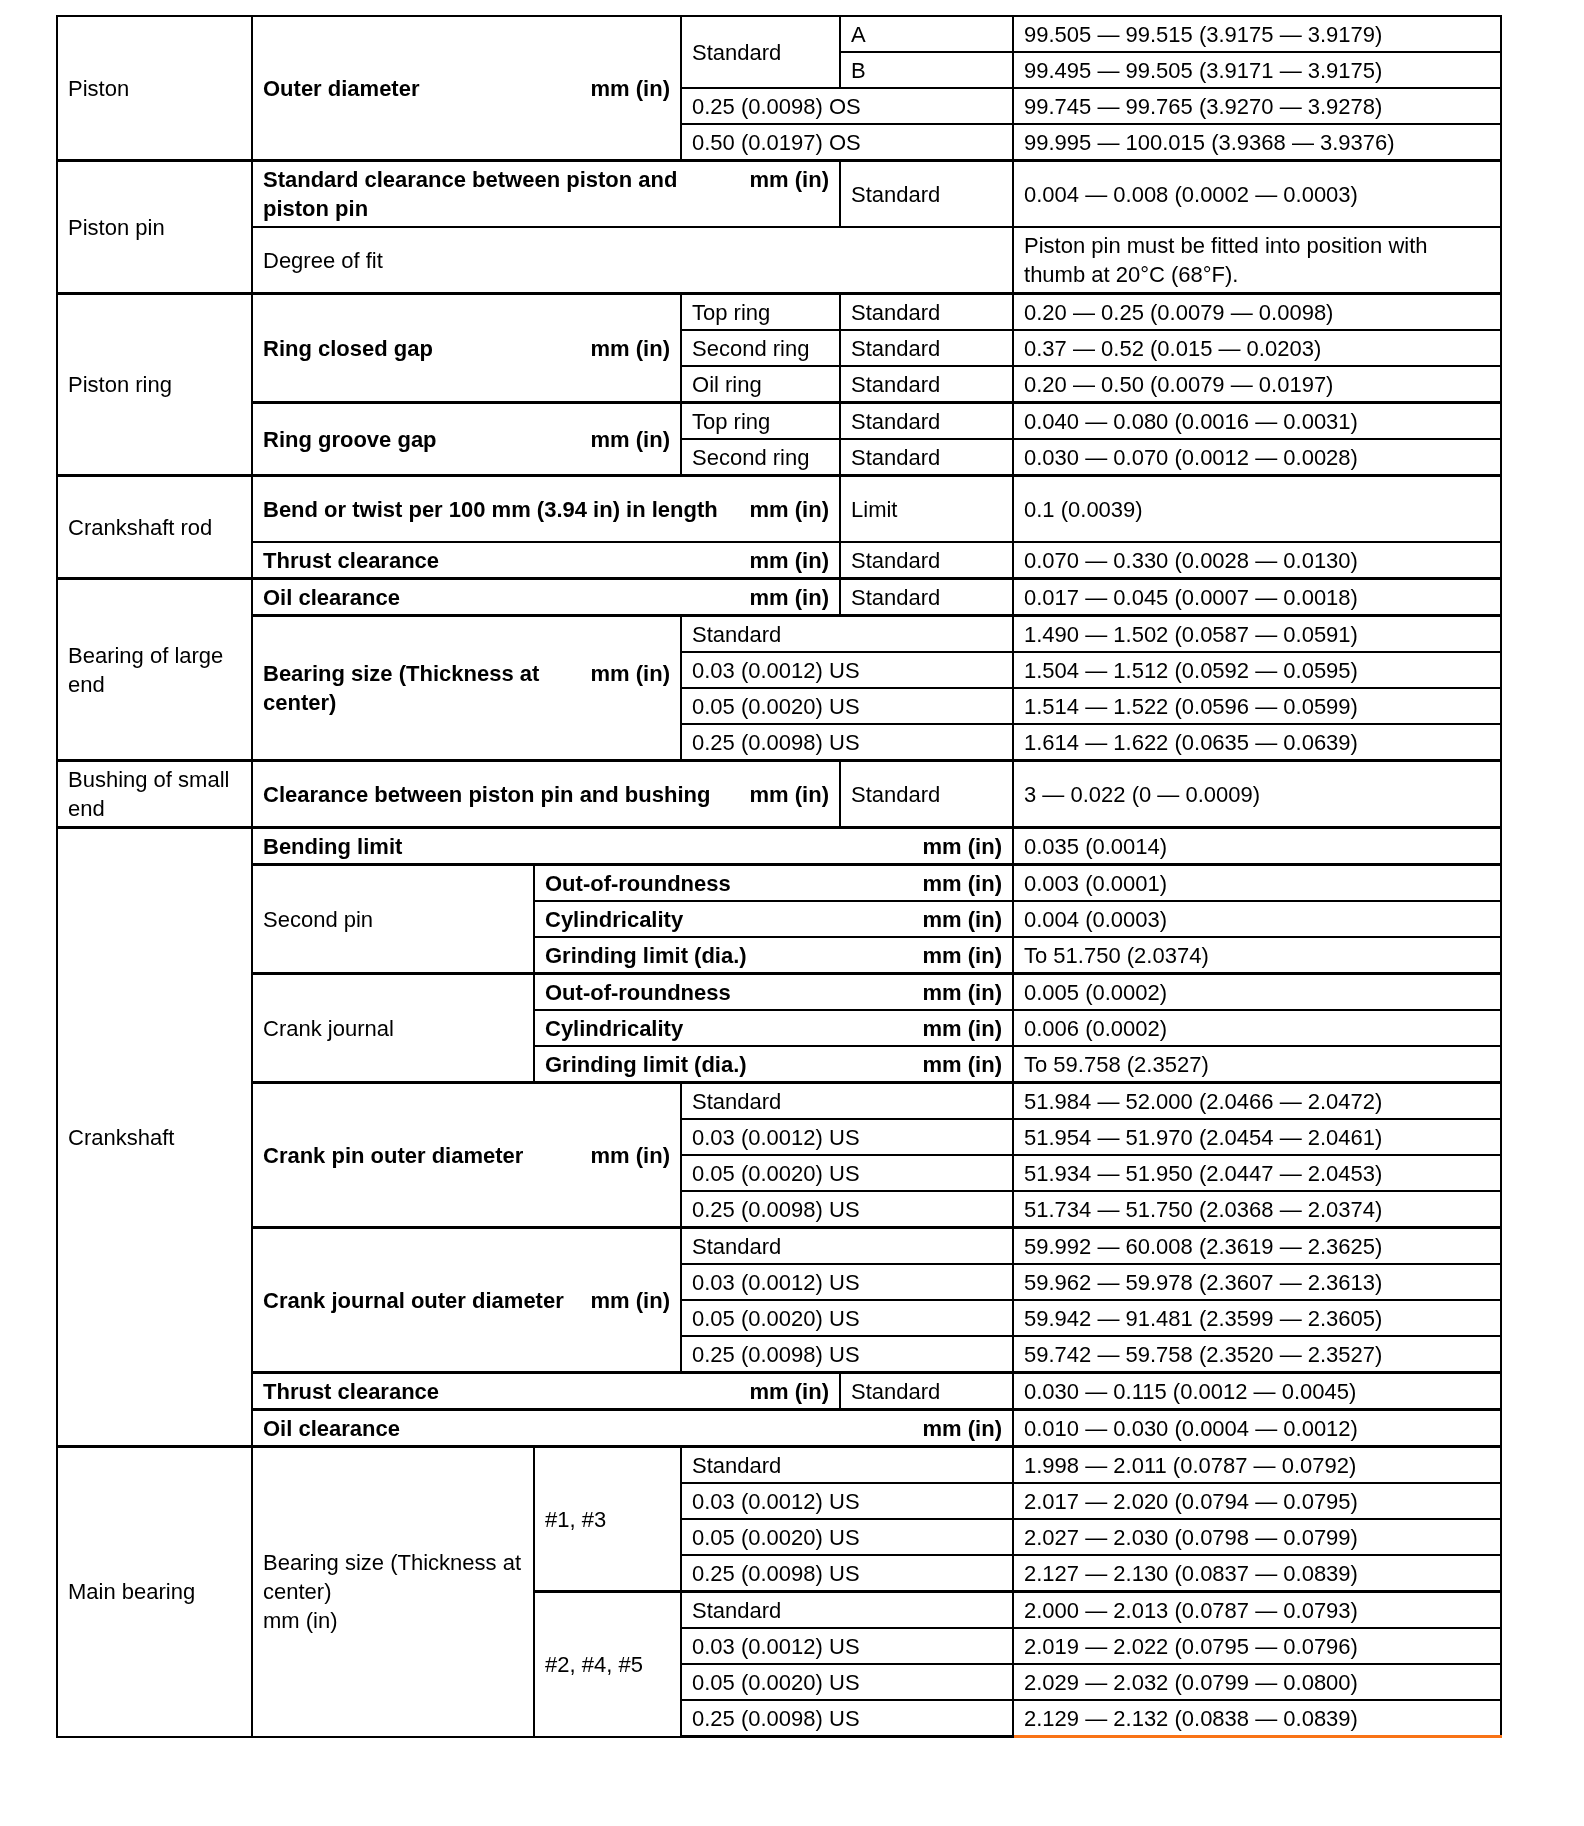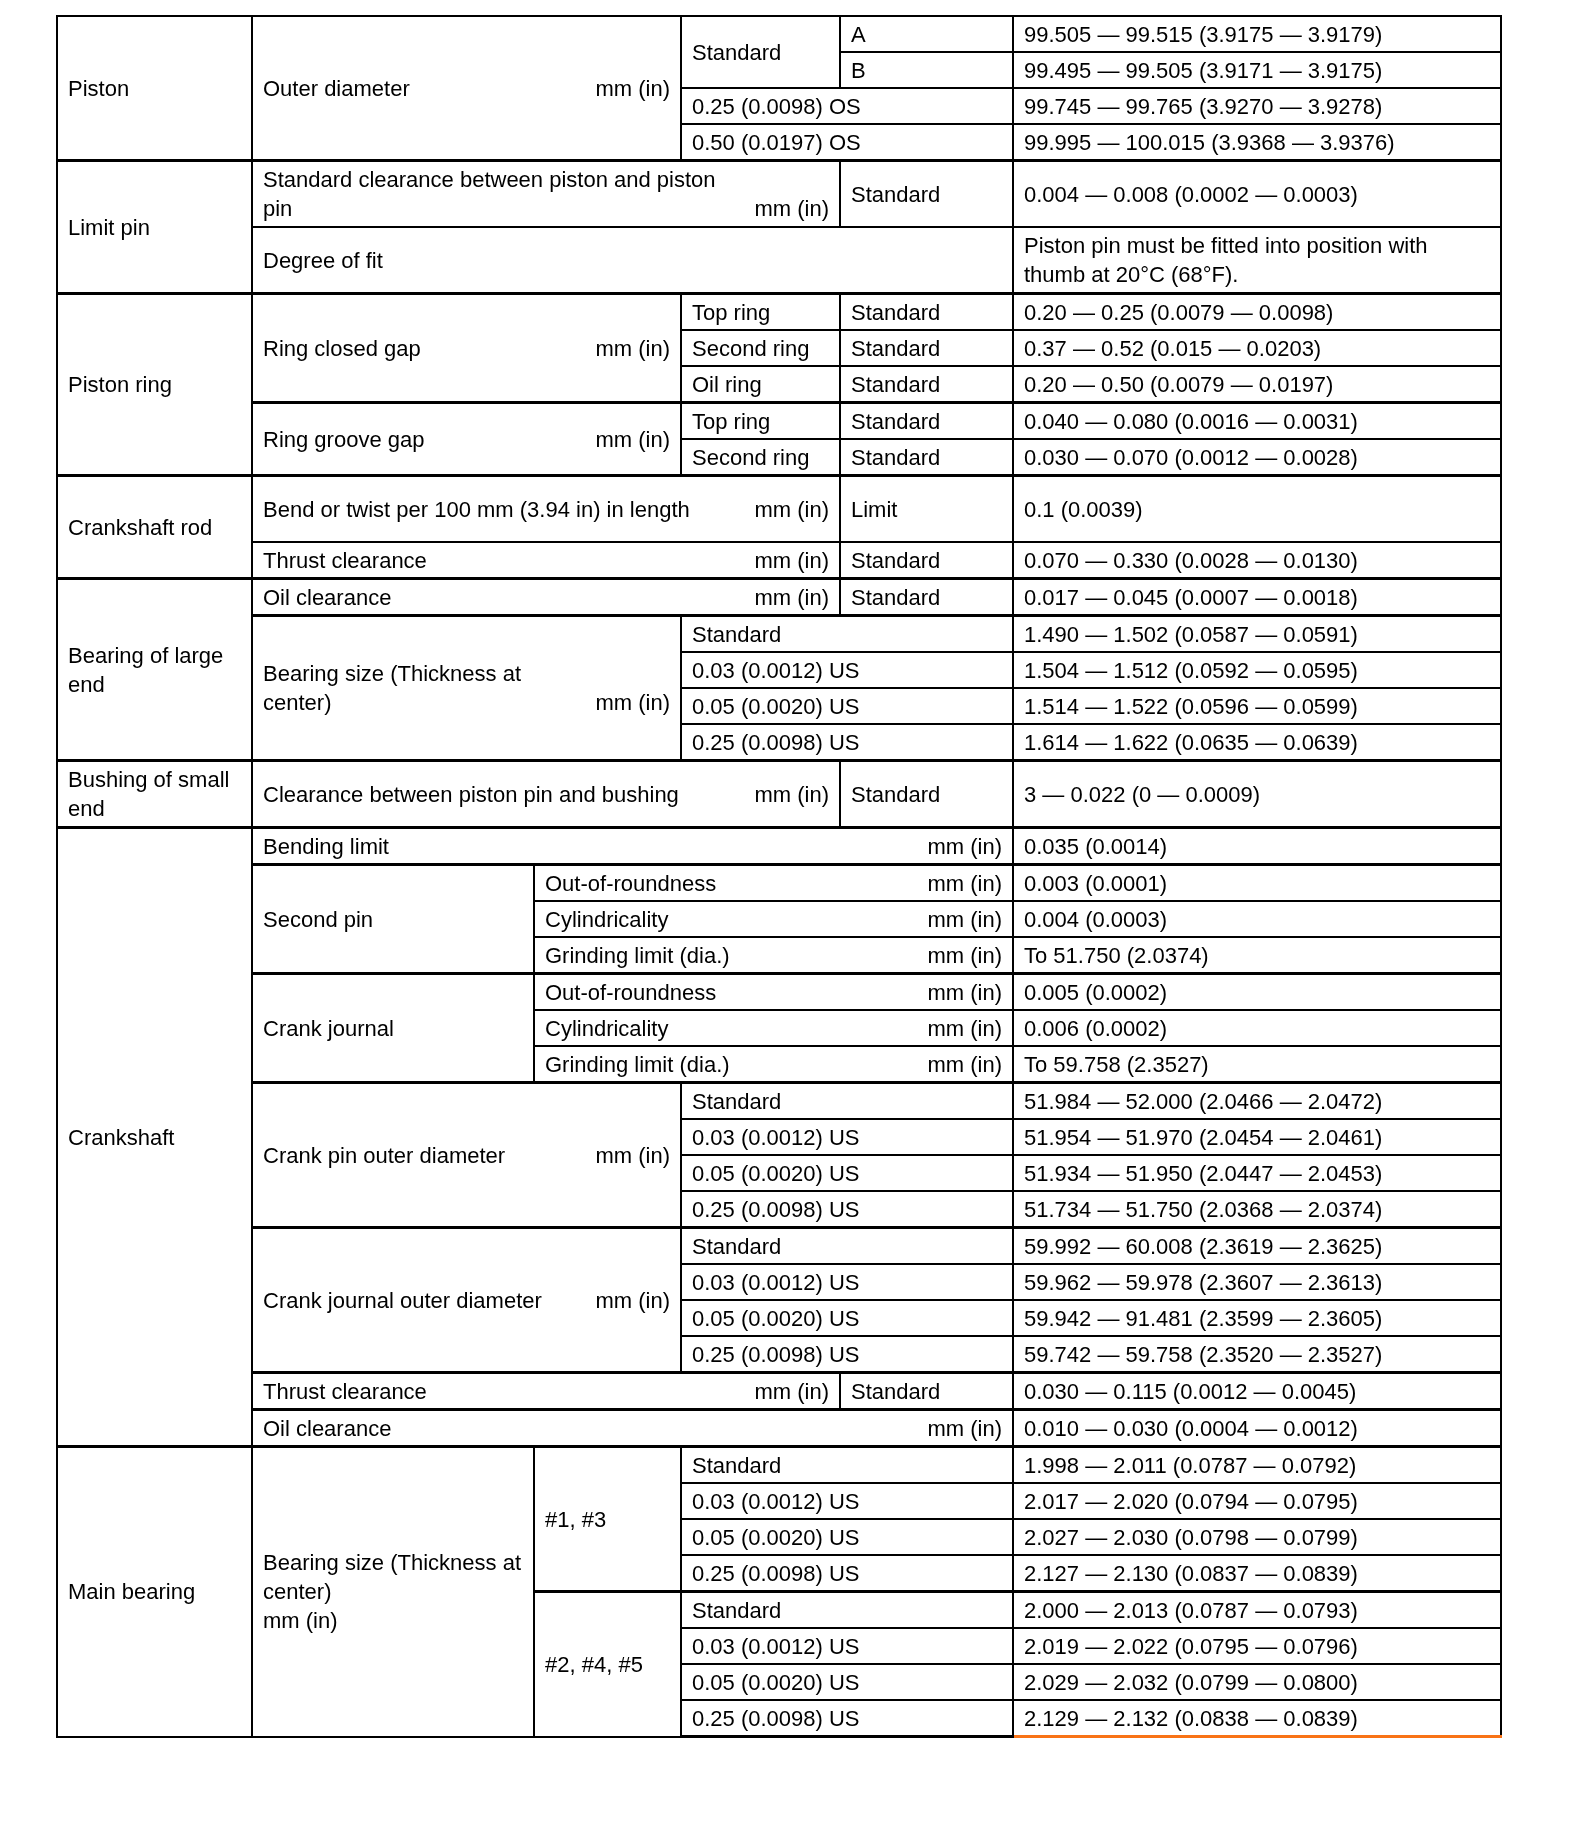--- a/index.html
+++ b/index.html
@@ -16,21 +16,21 @@
     border:2px solid #000;
     padding:0 10px;
     vertical-align:middle;
     height:34px;
     white-space:nowrap;
   }
   table.spec tr.dbl td { height:64px; }
   table.spec td.wrap { white-space:normal; }
   table.spec td.val { text-align:left; }
   tr.sec td { border-top:3px solid #000; }
-  .lbl { display:flex; justify-content:space-between; align-items:flex-end; }
+  .lbl { display:flex; justify-content:space-between; align-items:flex-start;font-weight:bold; }
   .lbl .u { white-space:nowrap; padding-left:8px; }
   .lbl .t { white-space:normal; }
 </style>
 </head>
 <body>
 
 <table class="spec">
   <colgroup>
     <col style="width:195px">
     <col style="width:282px">
@@ -60,21 +60,21 @@
     <tr>
       <td colspan="2">0.25 (0.0098) OS</td>
       <td class="val">99.745 — 99.765 (3.9270 — 3.9278)</td>
     </tr>
     <tr>
       <td colspan="2">0.50 (0.0197) OS</td>
       <td class="val">99.995 — 100.015 (3.9368 — 3.9376)</td>
     </tr>
 
     <tr class="sec dbl">
-      <td rowspan="2">Limit pin</td>
+      <td rowspan="2">Piston pin</td>
       <td colspan="3" class="wrap">
         <div class="lbl">
             <span class="t">Standard clearance between piston and piston pin</span>
             <span class="u">mm (in)</span>
           </div>
       </td>
       <td>Standard</td>
       <td class="val">0.004 — 0.008 (0.0002 — 0.0003)</td>
     </tr>
     <tr class="dbl">

